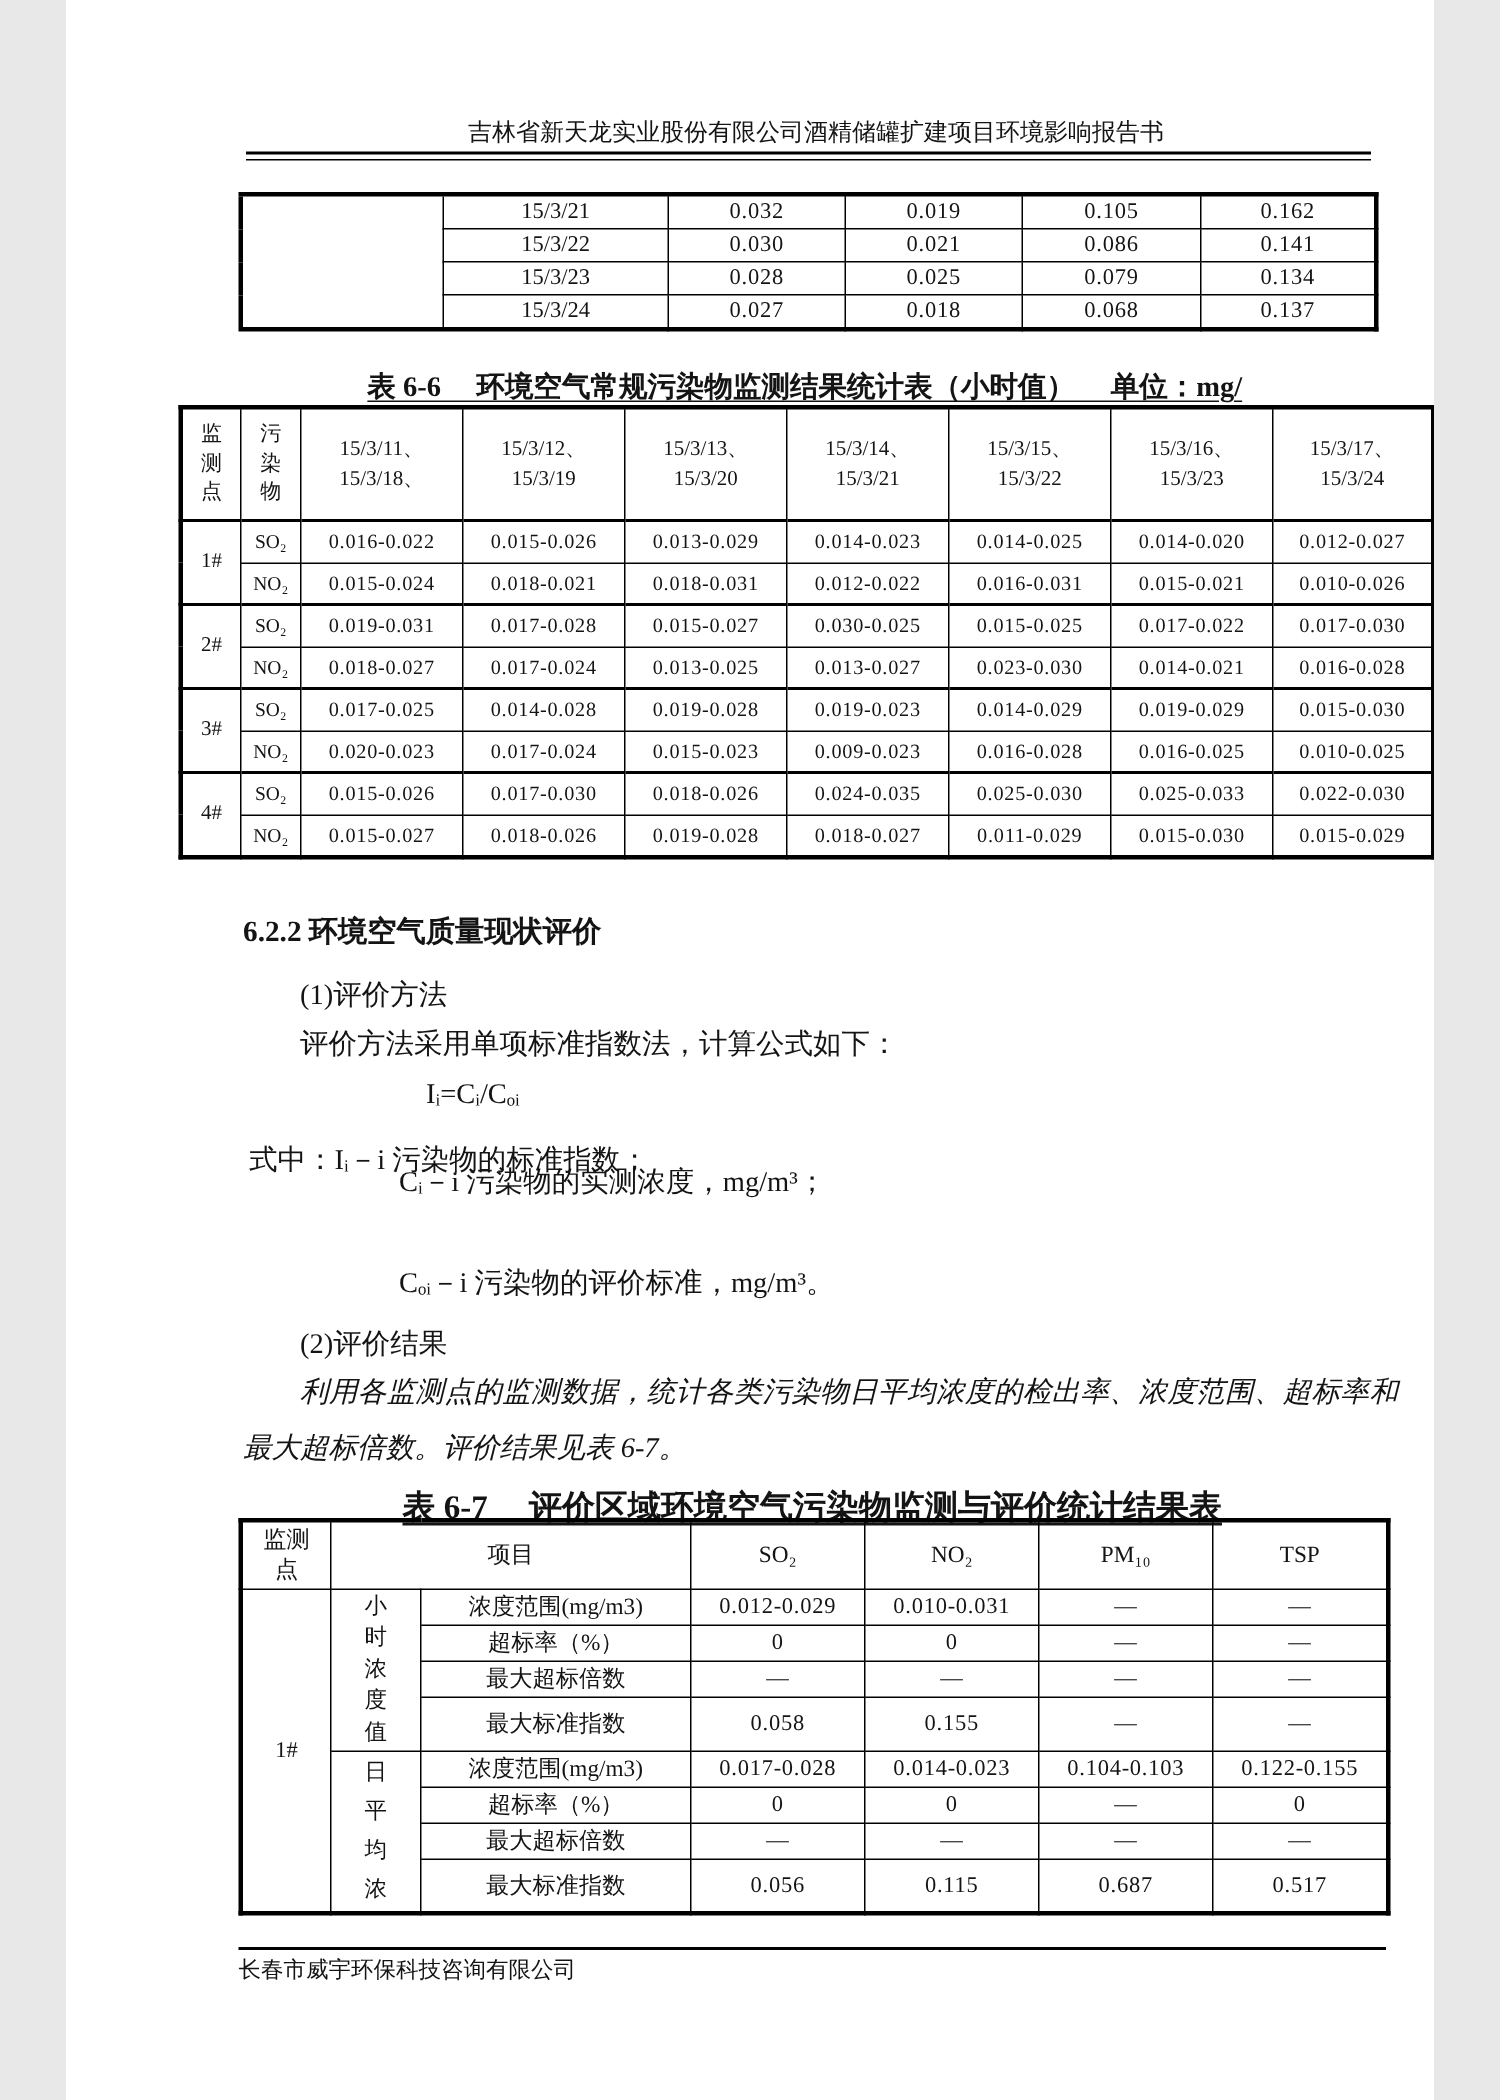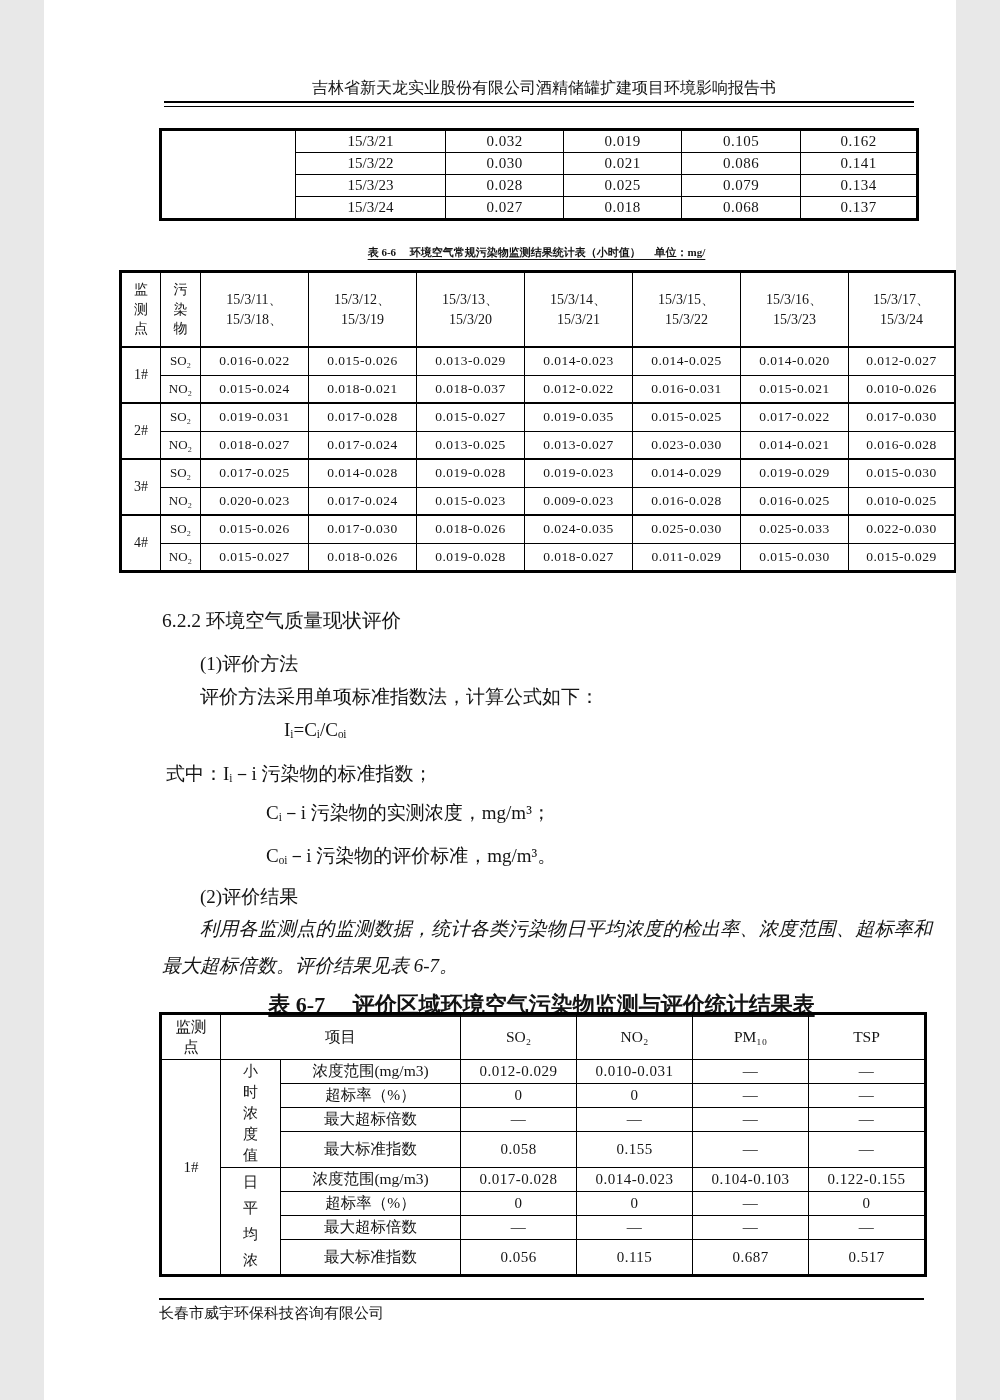--- a/index.html
+++ b/index.html
@@ -36,21 +36,21 @@
   .t67 td{font-size:15px;}
   .t67 .hrow th{height:44px;}
   .t67 .r{height:24px;}
   .t67 .rt{height:36px;}
   .t67 .lbl{font-size:15.5px;}
   .t67 .site{font-size:15px;}
   .vg5{line-height:21px;font-size:16px;}
   .vg4{line-height:26px;font-size:16px;}
 
   .txt{font-size:19px;line-height:1.35;}
-  .h2{font-size:19.5px;font-weight:normal;}
+  .h2{font-size:19.5px;font-weight:bold;}
   .formula{font-size:19px;}
   .para{width:770px;text-align:justify;text-indent:2em;line-height:37px;font-style:italic;}
 </style>
 </head>
 <body>
 
 <div class="page">
 
   <div class="abs center" style="top:78px;left:0;width:1000px;font-size:16px;">吉林省新天龙实业股份有限公司酒精储罐扩建项目环境影响报告书</div>
   <div class="abs hdr-rule" style="top:101px;left:120px;width:750px;"></div>
@@ -90,21 +90,21 @@
     <tr>
       <td>15/3/24</td>
       <td class="num">0.027</td>
       <td class="num">0.018</td>
       <td class="num">0.068</td>
       <td class="num">0.137</td>
     </tr>
   </tbody>
     </table>
 
-  <div class="abs center bold uline" style="top:245px;left:75px;width:835px;font-size:11px;">表 6-6　 环境空气常规污染物监测结果统计表（小时值）　 单位：mg/</div>
+  <div class="abs center bold uline" style="top:245px;left:75px;width:835px;font-size:19px;">表 6-6　 环境空气常规污染物监测结果统计表（小时值）　 单位：mg/</div>
 
   <table class="abs tbl t66" style="top:270px;left:75px;width:835px;">
     <colgroup>
         <col style="width:40px">
         <col style="width:40px">
         <col style="width:108px">
         <col style="width:108px">
         <col style="width:108px">
         <col style="width:108px">
         <col style="width:108px">
@@ -142,33 +142,33 @@
       <td class="num">0.013-0.029</td>
       <td class="num">0.014-0.023</td>
       <td class="num">0.014-0.025</td>
       <td class="num">0.014-0.020</td>
       <td class="num">0.012-0.027</td>
     </tr>
     <tr>
       <td class="pol">NO₂</td>
       <td class="num">0.015-0.024</td>
       <td class="num">0.018-0.021</td>
-      <td class="num">0.018-0.037</td>
+      <td class="num">0.018-0.031</td>
       <td class="num">0.012-0.022</td>
       <td class="num">0.016-0.031</td>
       <td class="num">0.015-0.021</td>
       <td class="num">0.010-0.026</td>
     </tr>
     <tr class="gsep">
       <td class="site" rowspan="2">2#</td>
       <td class="pol">SO₂</td>
       <td class="num">0.019-0.031</td>
       <td class="num">0.017-0.028</td>
       <td class="num">0.015-0.027</td>
-      <td class="num">0.019-0.035</td>
+      <td class="num">0.030-0.025</td>
       <td class="num">0.015-0.025</td>
       <td class="num">0.017-0.022</td>
       <td class="num">0.017-0.030</td>
     </tr>
     <tr>
       <td class="pol">NO₂</td>
       <td class="num">0.018-0.027</td>
       <td class="num">0.017-0.024</td>
       <td class="num">0.013-0.025</td>
       <td class="num">0.013-0.027</td>
@@ -219,21 +219,21 @@
       <td class="num">0.015-0.029</td>
     </tr>
   </tbody>
     </table>
 
   <div class="abs h2" style="top:607px;left:118px;">6.2.2 环境空气质量现状评价</div>
   <div class="abs txt" style="top:651px;left:156px;">(1)评价方法</div>
   <div class="abs txt" style="top:684px;left:156px;">评价方法采用单项标准指数法，计算公式如下：</div>
   <div class="abs formula" style="top:719px;left:240px;">Iᵢ=Cᵢ/Cₒᵢ</div>
   <div class="abs txt" style="top:761px;left:122px;">式中：Iᵢ－i 污染物的标准指数；</div>
-  <div class="abs txt" style="top:800px;left:222px;text-align:center;">Cᵢ－i 污染物的实测浓度，mg/m³；</div>
+  <div class="abs txt" style="top:776px;left:222px;text-align:center;">Cᵢ－i 污染物的实测浓度，mg/m³；</div>
   <div class="abs txt" style="top:843px;left:222px;">Cₒᵢ－i 污染物的评价标准，mg/m³。</div>
   <div class="abs txt" style="top:884px;left:156px;">(2)评价结果</div>
   <div class="abs txt para" style="top:910px;left:118px;">利用各监测点的监测数据，统计各类污染物日平均浓度的检出率、浓度范围、超标率和最大超标倍数。评价结果见表 6-7。</div>
 
   <div class="abs center bold uline" style="top:990px;left:115px;width:765px;font-size:22px;">表 6-7　 评价区域环境空气污染物监测与评价统计结果表</div>
 
   <table class="abs tbl t67" style="top:1012px;left:115px;width:765px;">
     <colgroup>
         <col style="width:60px">
         <col style="width:60px">

